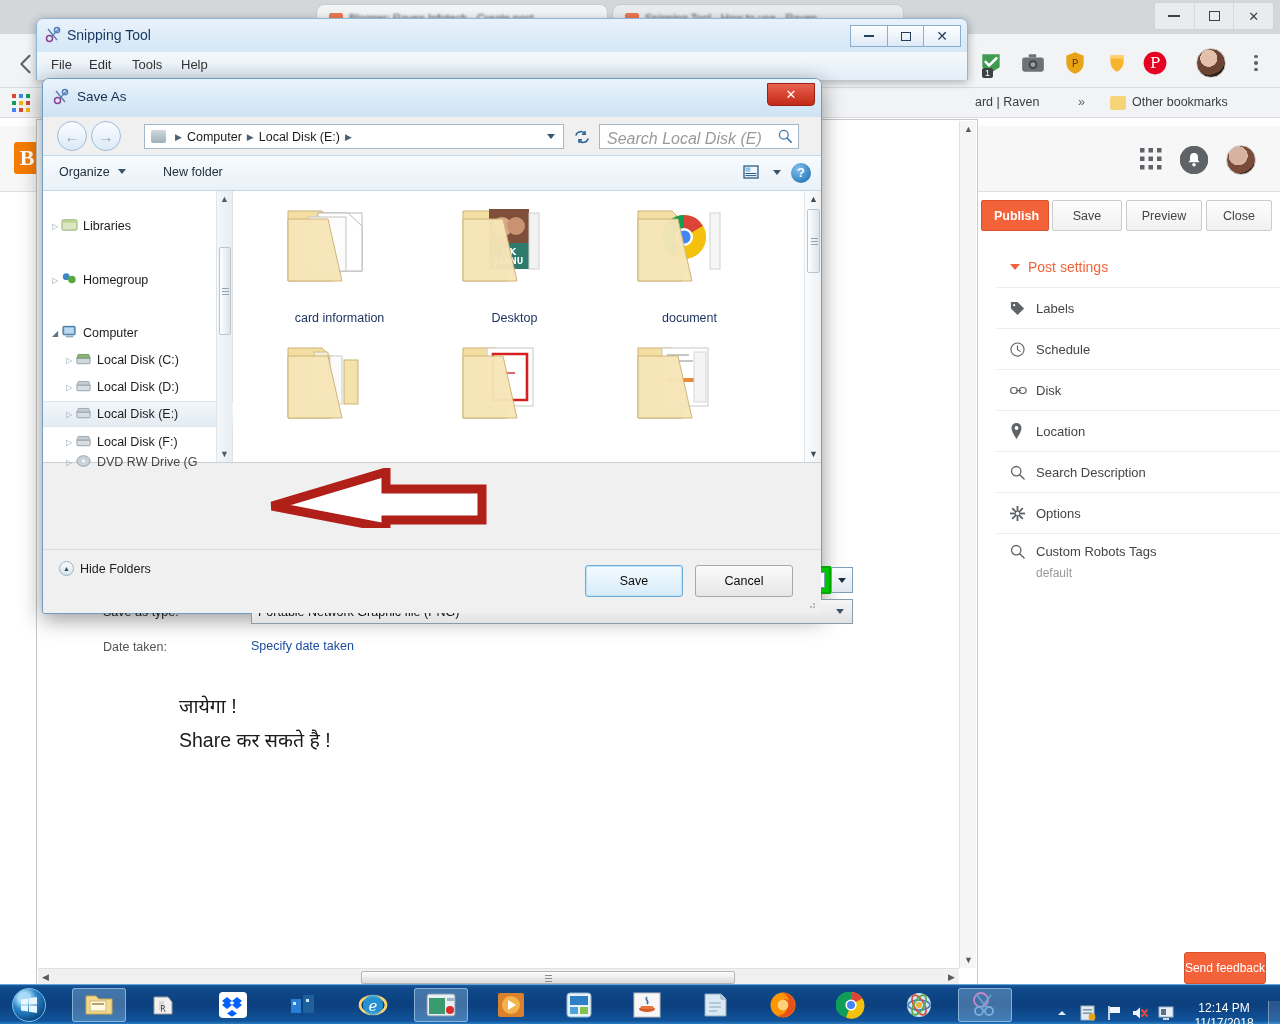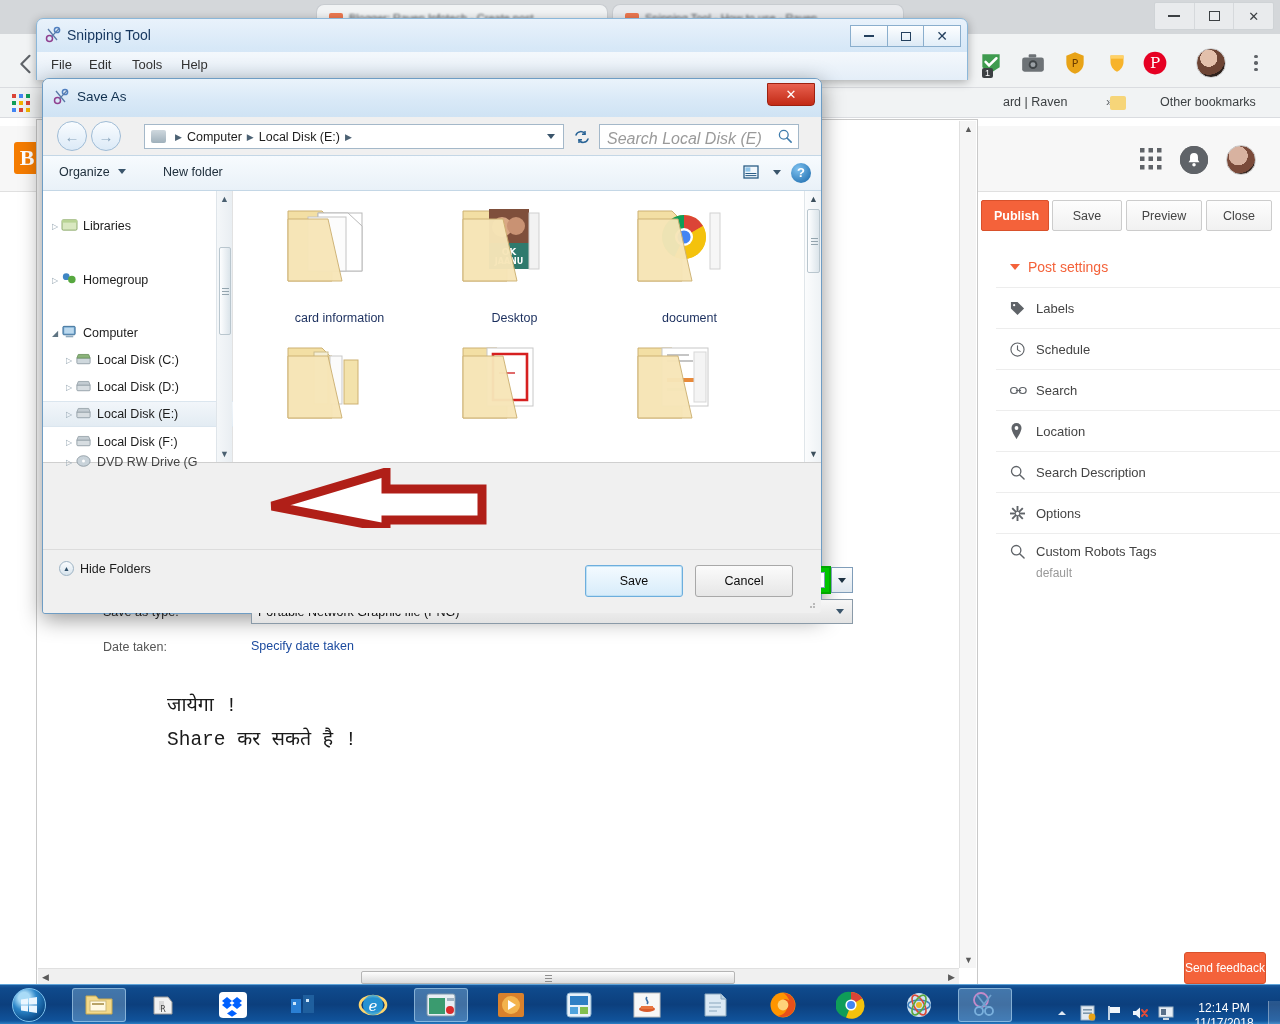--- a/index.html
+++ b/index.html
@@ -51,21 +51,21 @@
     left:50px; top:44px; width:905px; height:34px; background:#fff;
     border-radius:17px; border:1px solid #dfe1e5;
   }
   .ext-icon { position:absolute; top:50px; width:26px; height:26px; }
 
   #chrome-bookmarks {
     left:0; top:88px; width:1280px; height:30px; background:#f1f3f4;
     border-bottom:1px solid #dadce0;
   }
   #apps-grid-bm { left:12px; top:94px; width:18px; height:18px; }
-  .bm-text { position:absolute; top:95px; font-size:12.5px; color:#3c4043; white-space:nowrap;margin-left:28px;}
+  .bm-text { position:absolute; top:95px; font-size:12.5px; color:#3c4043; white-space:nowrap;}
   #blogger-topbar { left:0; top:126px; width:1280px; height:66px; background:#f7f7f7;
      border-bottom:1px solid #e0e0e0;}
   #orange-b { left:14px; top:142px; width:26px; height:32px;
      background:#f57c00; border-radius:3px; color:#fff; font-size:22px;
      font-family:"Liberation Serif",serif; text-align:center; line-height:32px; font-weight:bold;}
   #apps-grid-top { right:118px; top:148px; width:22px; height:22px; }
   #bell { right:72px; top:146px; width:28px; height:28px; border-radius:50%;
      background:#555; }
   #avatar-top { right:24px; top:145px; width:30px; height:30px; border-radius:50%;
      background:radial-gradient(circle at 40% 35%, #d8b2a0 0 38%, #7a4a3a 39% 70%, #3a2a24 71% 100%);
@@ -104,22 +104,22 @@
     left:36px; top:119px; width:942px; height:868px;
     background:#fff; border:1px solid #c9c9c9;
   }
   #doc-vscroll { right:1px; top:1px; width:17px; bottom:18px; background:#f5f5f5;
     border-left:1px solid #e0e0e0;}
   #doc-hscroll { left:1px; right:18px; bottom:1px; height:17px; background:#f0f0f0;
     border-top:1px solid #e0e0e0;}
   .sb-arrow { position:absolute; color:#5a5a5a; font-size:9px; text-align:center;}
   #doc-hthumb { position:absolute; left:323px; top:2px; width:374px; height:13px;
     background:linear-gradient(#fdfdfd,#dcdcdc); border:1px solid #b5b5b5; border-radius:2px;}
-  #doc-text { position:absolute; left:130px; top:570px; width:700px;
-    font-family:Liberation Mono, monospace; color:#1a1a1a; }
+  #doc-text { position:absolute; left:142px; top:570px; width:700px;
+    font-family:Liberation Sans, sans-serif; color:#1a1a1a; }
   #doc-text div { line-height:1.72; font-size:19.5px; }
 
   
   #snip-win {
     left:36px; top:18px; width:932px; height:62px;
     background:linear-gradient(180deg,#e9f2fb 0%,#d7e8f7 48%,#cfe2f4 100%);
     border:1px solid #8bb7d9; border-top-left-radius:7px; border-top-right-radius:7px;
     box-shadow:0 2px 10px rgba(0,0,0,.30);
   }
   #snip-title { left:30px; top:8px; font-size:14px; color:#15365e; }
@@ -434,21 +434,21 @@
   </div>
 
   <div class="setting-row">
     <span class="s-ico">
       <svg width="17" height="13" viewBox="0 0 20 12">
           <rect x="0.7" y="2.5" width="8" height="7" rx="3.5" fill="none" stroke="#5f6368" stroke-width="1.4"></rect>
           <rect x="11" y="2.5" width="8" height="7" rx="3.5" fill="none" stroke="#5f6368" stroke-width="1.4"></rect>
           <rect x="7" y="5.3" width="6" height="1.4" fill="#5f6368"></rect>
         </svg>
     </span>
-    <span>Search</span>
+    <span>Disk</span>
   </div>
 
   <div class="setting-row">
     <span class="s-ico">
       <svg width="13" height="16" viewBox="0 0 12 16">
           <path d="M6 0a5 5 0 00-5 5c0 3.8 5 11 5 11s5-7.2 5-11a5 5 0 00-5-5z" fill="#5f6368"></path>
           <circle cx="6" cy="5" r="1.9" fill="#fff"></circle>
         </svg>
     </span>
     <span>Location</span>

